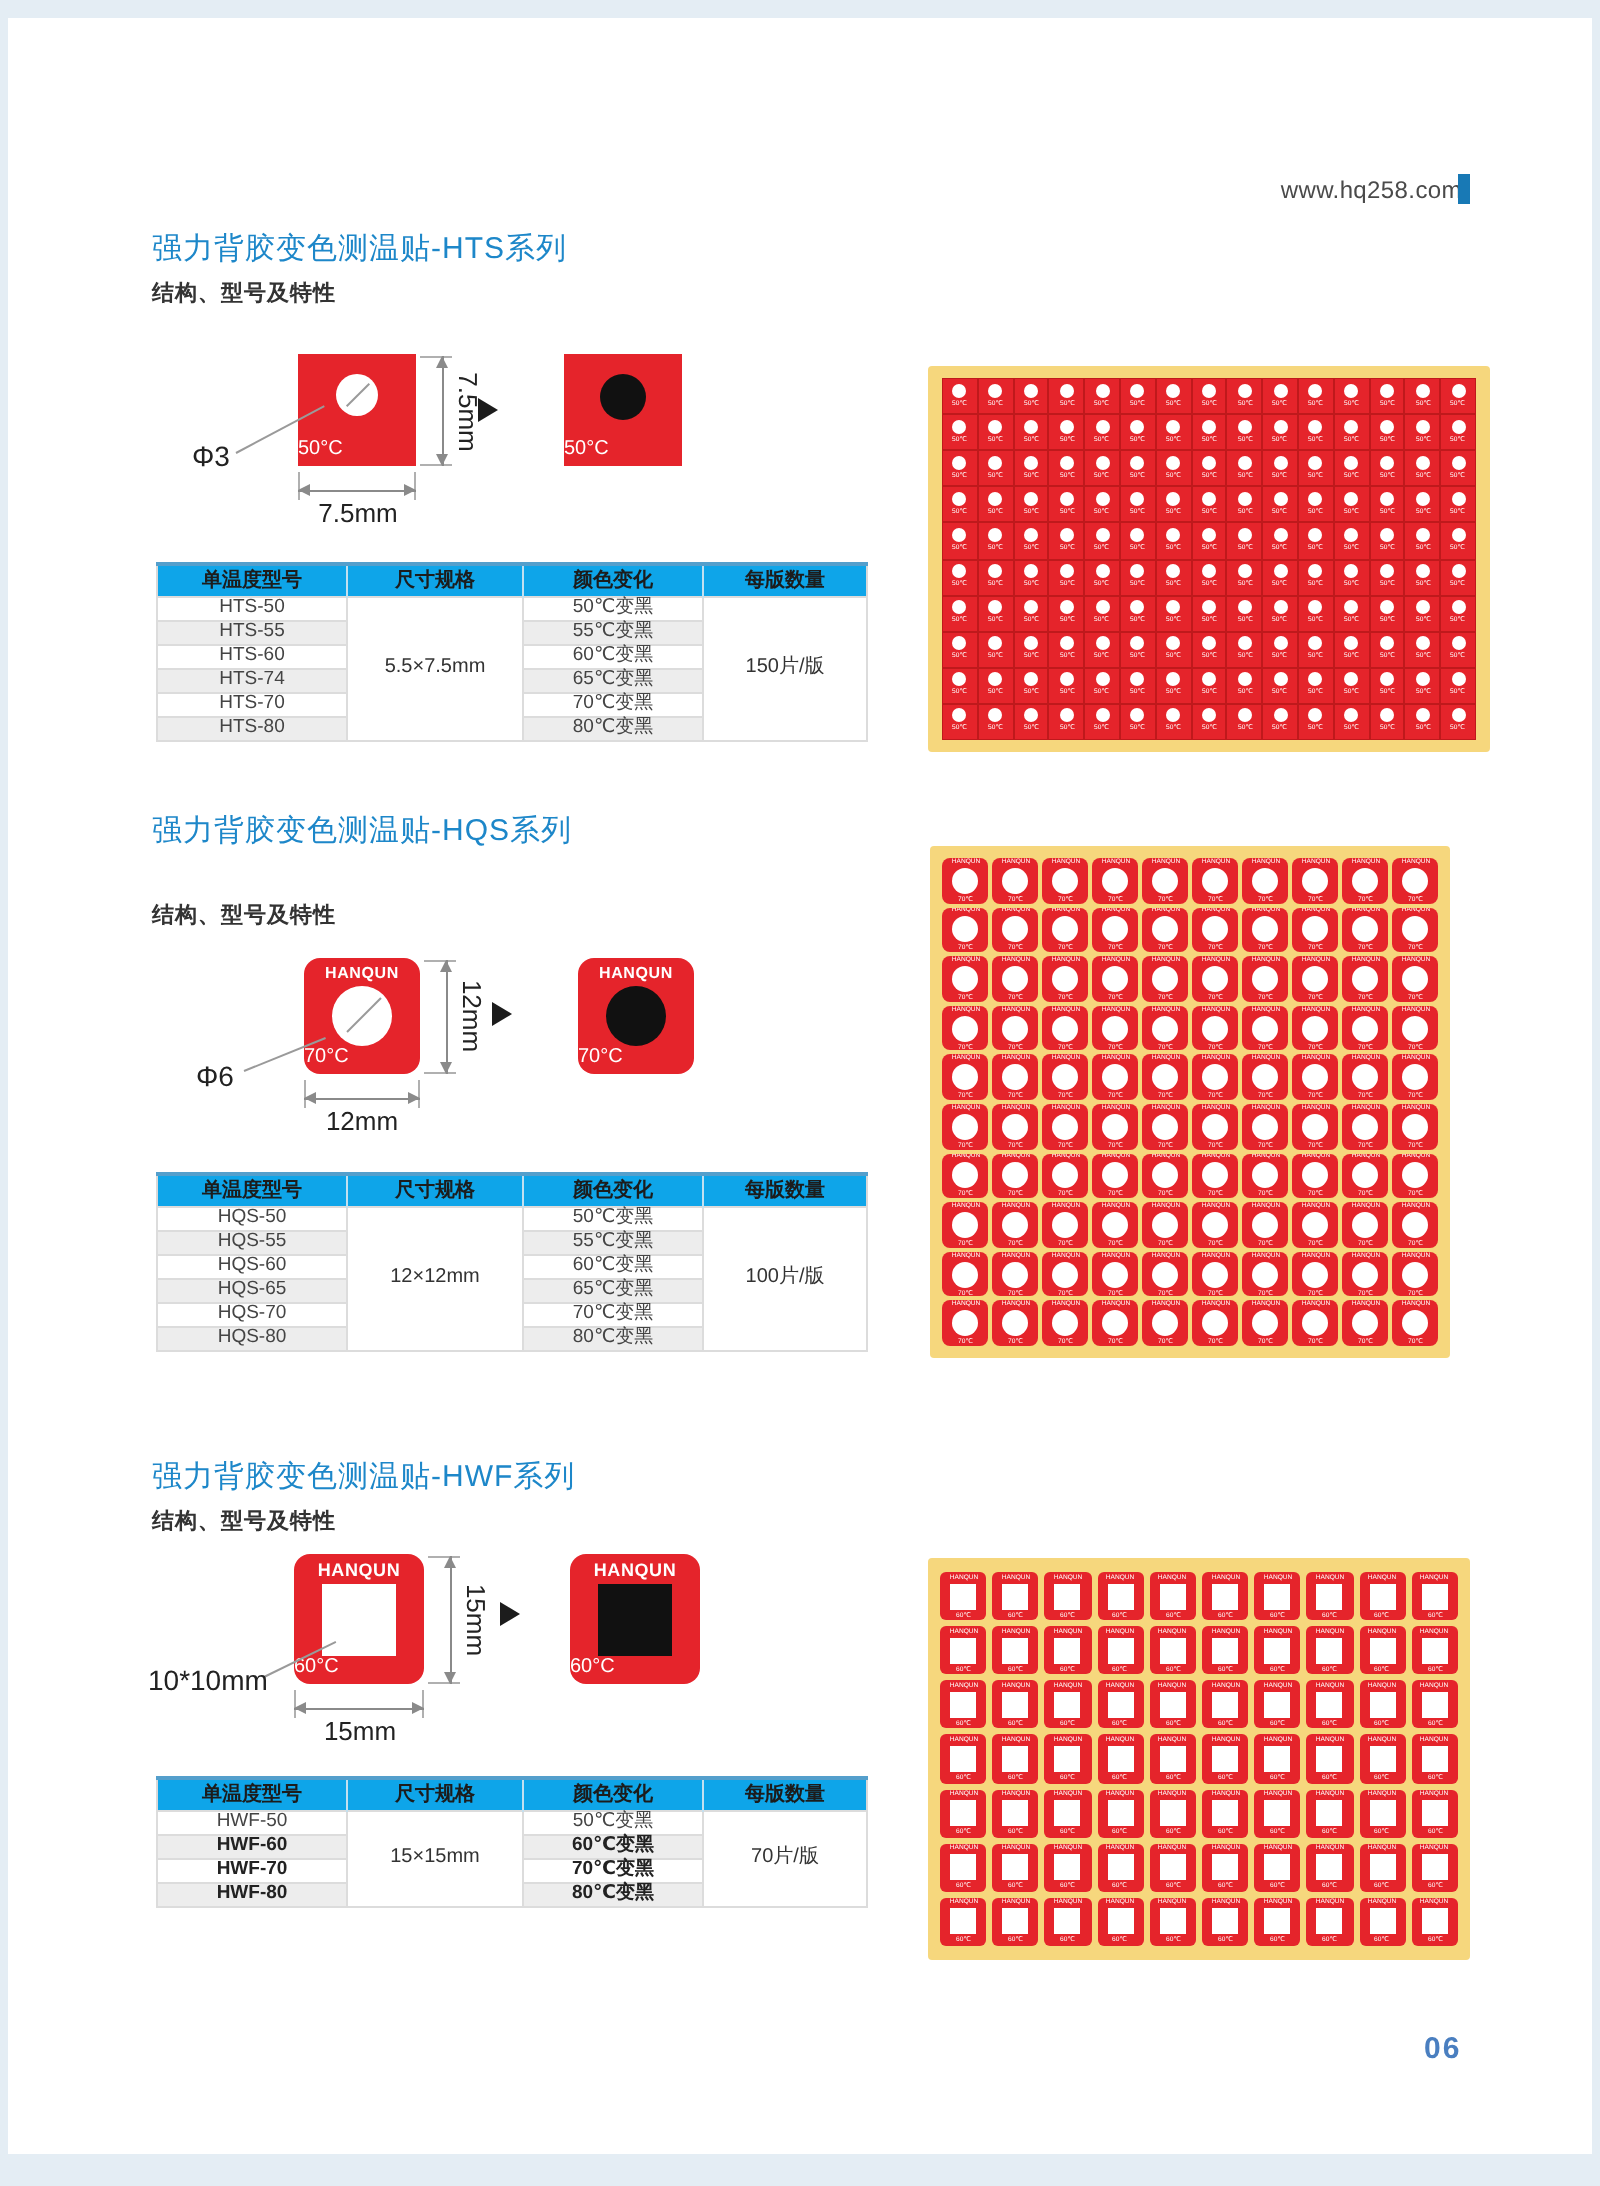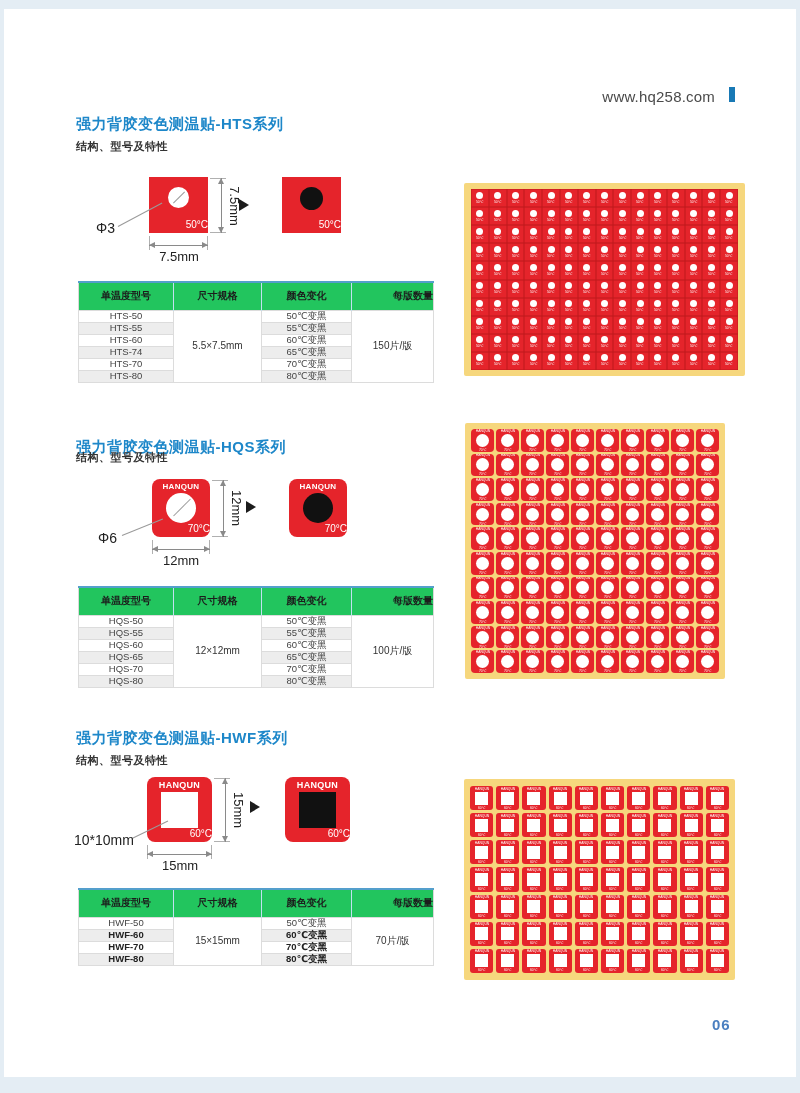--- a/index.html
+++ b/index.html
@@ -1,54 +1,54 @@
 <!DOCTYPE html>
 <html><head>
 <meta charset="utf-8">
 <style>
   * { margin:0; padding:0; box-sizing:border-box; }
   body { font-family:"Liberation Sans","DejaVu Sans",sans-serif; background:#cfdde8; }
   .screen { position:relative; width:800px; height:1093px; background:#e4edf4; margin:0 auto; overflow:hidden; }
   .paper { position:absolute; left:4px; right:4px; top:9px; bottom:16px; background:#ffffff; }
 
   
-  .site-url { position:absolute; top:88px; right:85px; font-size:15px; color:#4a4a4a; letter-spacing:.2px; }
+  .site-url { position:absolute; top:88px; right:69px; font-size:12px; color:#4a4a4a; letter-spacing:.2px; }
   .accent-bar { position:absolute; top:87px; left:729px; width:6px; height:15px; background:#1879b5; }
 
   
-  .sec-title { position:absolute; left:76px; font-size:15px; font-weight:bold; color:#1d87c9; letter-spacing:.5px; }
+  .sec-title { position:absolute; left:76px; font-size:15px; font-weight:normal; color:#1d87c9; letter-spacing:.5px; }
   .sec-sub { position:absolute; left:76px; font-size:11px; font-weight:bold; color:#333; letter-spacing:.5px; }
 
   
   .sticker { position:absolute; background:#e5242b; }
   .rnd { border-radius:8px; }
   .stk-brand { position:absolute; top:3px; left:0; right:0; text-align:center; color:#fff; font-size:8px; font-weight:bold; letter-spacing:.3px; }
-  .stk-temp { position:absolute; bottom:3px; left:0; right:0; text-align:right; color:#fff; font-size:10px; }
+  .stk-temp { position:absolute; bottom:3px; left:0; right:0; text-align:left; color:#fff; font-size:10px; }
   .win-circle { position:absolute; background:#fff; border-radius:50%; }
   .win-circle.black, .win-square.black { background:#111; }
   .win-square { position:absolute; background:#fff; }
   .diam-line { position:absolute; height:1px; background:#9a9a9a; transform:rotate(-45deg); }
   .leader { position:absolute; height:1px; background:#9a9a9a; transform-origin:left center; }
   .callout { position:absolute; font-size:14px; color:#222; }
   .tri-arrow { position:absolute; width:0; height:0; border-top:6px solid transparent; border-bottom:6px solid transparent; border-left:10px solid #1c1c1c; }
   .dimh { position:absolute; height:1px; background:#8a8a8a; }
   .dimh::before { content:""; position:absolute; left:0; top:-3px; border-top:3px solid transparent; border-bottom:3px solid transparent; border-right:6px solid #8a8a8a; }
   .dimh::after { content:""; position:absolute; right:0; top:-3px; border-top:3px solid transparent; border-bottom:3px solid transparent; border-left:6px solid #8a8a8a; }
   .dimv { position:absolute; width:1px; background:#8a8a8a; }
   .dimv::before { content:""; position:absolute; top:0; left:-3px; border-left:3px solid transparent; border-right:3px solid transparent; border-bottom:6px solid #8a8a8a; }
   .dimv::after { content:""; position:absolute; bottom:0; left:-3px; border-left:3px solid transparent; border-right:3px solid transparent; border-top:6px solid #8a8a8a; }
   .tick-v { position:absolute; width:1px; background:#b0b0b0; }
   .tick-h { position:absolute; height:1px; background:#b0b0b0; }
   .dim-label-h { position:absolute; font-size:13px; color:#222; transform:translateX(-50%); }
   .dim-label-v { position:absolute; font-size:13px; color:#222; transform:translate(-50%,-50%) rotate(90deg); white-space:nowrap; }
 
   
   table.spec { position:absolute; width:355px; border-collapse:collapse; table-layout:fixed; font-size:9.5px; color:#444; text-align:center; background:#fff; border:1px solid #d9d9d9; border-top:2px solid #549fcc; }
-  table.spec th { background:#22c55e; color:#1c1c1c; font-size:10px; font-weight:bold; height:28px; border-right:1px solid #c2e0f0; }
-  table.spec th:last-child { border-right:none;text-align:right; }
+  table.spec th { background:#0ea5e9; color:#1c1c1c; font-size:10px; font-weight:bold; height:16px; border-right:1px solid #c2e0f0; }
+  table.spec th:last-child { border-right:none; }
   table.spec td { height:12px; border:1px solid #dcdcdc; line-height:1; }
   table.spec tr:nth-child(even) td { background:#ededed; }
   table.spec td.merged { background:#fff !important; font-size:10px; color:#333; }
   table.spec td.b { font-weight:bold; color:#222;margin-left:35px; }
   .cw1{width:95px}.cw2{width:88px}.cw3{width:90px}.cw4{width:82px}
 
   
   .sheet { position:absolute; background:#f6d77d; border-radius:2px; display:grid; }
   .sheet .cell { background:#e5242b; display:flex; flex-direction:column; align-items:center; justify-content:center; overflow:hidden; }
   .sheet1-g { padding:6px 7px; }
@@ -737,21 +737,21 @@
       <div class="cell">
         <span class="dot"></span>
         <span class="ctemp">50℃</span>
       </div>
       <div class="cell">
         <span class="dot"></span>
         <span class="ctemp">50℃</span>
       </div>
     </div>
 
-  <div class="sec-title" style="top:438px">强力背胶变色测温贴-HQS系列</div>
+  <div class="sec-title" style="top:406px">强力背胶变色测温贴-HQS系列</div>
   <div class="sec-sub" style="top:450px">结构、型号及特性</div>
 
   <div class="sticker rnd" style="left:152px;top:479px;width:58px;height:58px">
     <span class="stk-brand">HANQUN</span>
     <span class="win-circle" style="left:14px;top:14px;width:30px;height:30px"></span>
     <span class="diam-line" style="left:18px;top:28px;width:24px"></span>
     <span class="stk-temp">70°C</span>
   </div>
   <span class="tick-h" style="left:212px;top:480px;width:16px"></span>
   <span class="tick-h" style="left:212px;top:536px;width:16px"></span>

